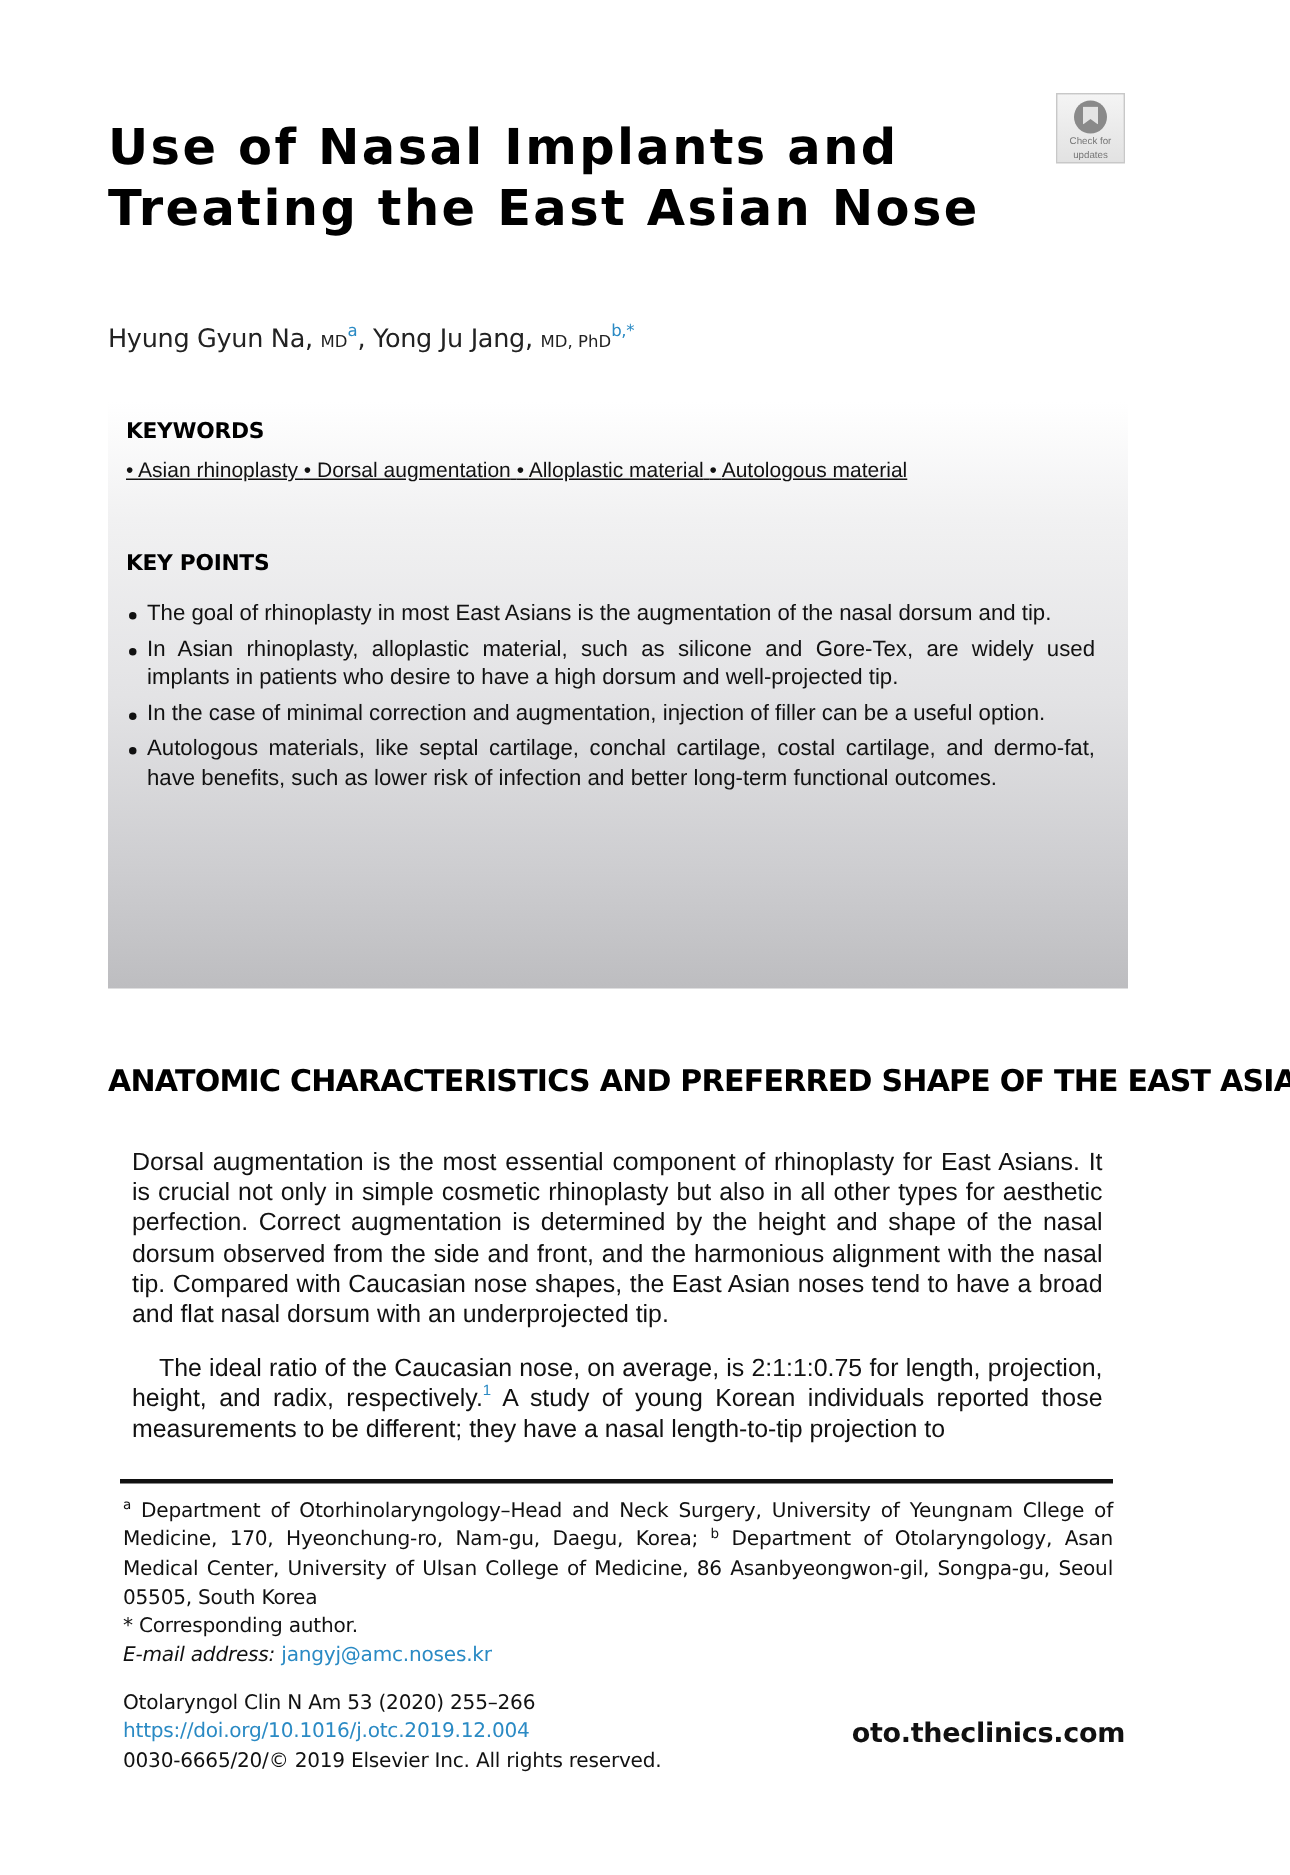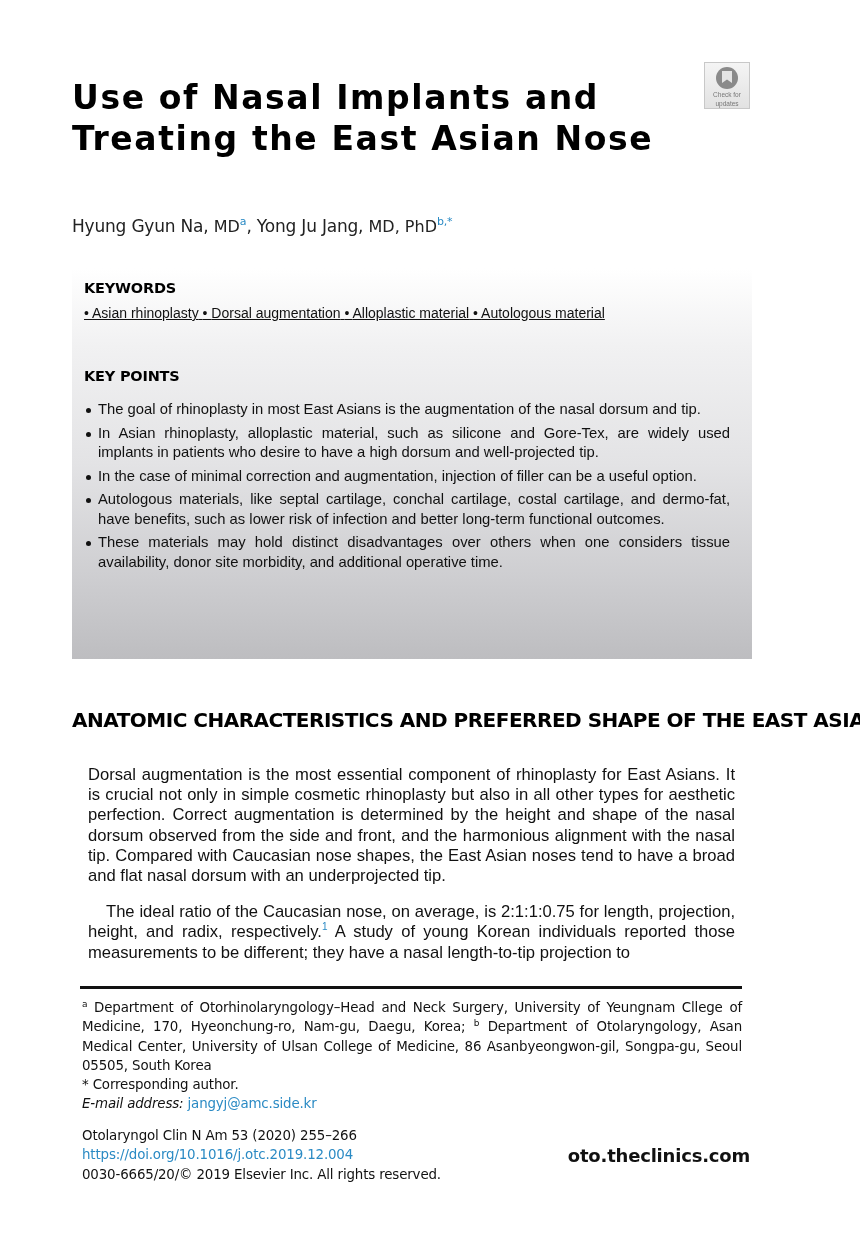--- a/index.html
+++ b/index.html
@@ -32,21 +32,21 @@
       content: ""; position: absolute; left: 6px; top: 4px; width: 10px; height: 12px;
       background: #e4e4e4; clip-path: polygon(0 0, 100% 0, 100% 100%, 50% 70%, 0 100%);
     }
     .cfu .txt { display: block; font-size: 6.5px; line-height: 7px; color: #777; margin-top: 2px; }
 
     
     .authors {
       position: absolute; left: 72px; top: 216px; font-size: 17px; color: #222;
       font-family: "DejaVu Sans", sans-serif; white-space: nowrap; letter-spacing: -0.2px;
     }
-    .authors .deg { font-size: 16px; letter-spacing: 0; }
+    .authors .deg { font-size: 11px; letter-spacing: 0; }
     .authors sup { color: #2a8ac4; font-size: 11px; vertical-align: 7px; line-height: 0; }
 
     
     .box {
       position: absolute; left: 72px; top: 268px; width: 680px; height: 391px;
       background: linear-gradient(to bottom, #ffffff 0%, #f1f1f2 20%, #e3e3e5 50%, #cdcdd0 80%, #bdbdc0 100%);
     }
     .box h3 {
       position: absolute; left: 12px; margin: 0;
       font-family: "DejaVu Sans", sans-serif; font-weight: bold; font-size: 14.5px; color: #000;
@@ -141,37 +141,36 @@
       <span> • </span><span>Alloplastic material</span>
       <span> • </span><span>Autologous material</span>
     </div>
 
     <h3 class="kp-heading">KEY POINTS</h3>
     <ul class="kp-list">
       <li>The goal of rhinoplasty in most East Asians is the augmentation of the nasal dorsum and tip.</li>
       <li>In Asian rhinoplasty, alloplastic material, such as silicone and Gore-Tex, are widely used implants in patients who desire to have a high dorsum and well-projected tip.</li>
       <li>In the case of minimal correction and augmentation, injection of filler can be a useful option.</li>
       <li>Autologous materials, like septal cartilage, conchal cartilage, costal cartilage, and dermo-fat, have benefits, such as lower risk of infection and better long-term functional outcomes.</li>
-      <li>These materials may hold distinct disadvantages over others when one considers tissue availability, donor site morbidity, and additional operative time.</li>
     </ul>
   </div>
 
   <h2 class="sec-heading">ANATOMIC CHARACTERISTICS AND PREFERRED SHAPE OF THE EAST ASIAN NOSE</h2>
 
   <div class="body-text">
     <p>Dorsal augmentation is the most essential component of rhinoplasty for East Asians. It is crucial not only in simple cosmetic rhinoplasty but also in all other types for aesthetic perfection. Correct augmentation is determined by the height and shape of the nasal dorsum observed from the side and front, and the harmonious alignment with the nasal tip. Compared with Caucasian nose shapes, the East Asian noses tend to have a broad and flat nasal dorsum with an underprojected tip.</p>
     <p class="indent"><span>The ideal ratio of the Caucasian nose, on average, is 2:1:1:0.75 for length, projection, height, and radix, respectively.</span><sup>1</sup><span> A study of young Korean individuals reported those measurements to be different; they have a nasal length-to-tip projection to</span></p>
   </div>
 
   <div class="rule"></div>
 
   <div class="affil">
     <p><sup>a</sup><span> Department of Otorhinolaryngology–Head and Neck Surgery, University of Yeungnam Cllege of Medicine, 170, Hyeonchung-ro, Nam-gu, Daegu, Korea; </span><sup>b</sup><span> Department of Otolaryngology, Asan Medical Center, University of Ulsan College of Medicine, 86 Asanbyeongwon-gil, Songpa-gu, Seoul 05505, South Korea</span></p>
     <p>* Corresponding author.</p>
-    <p><span class="em">E-mail address:</span> <a class="link">jangyj@amc.side.kr</a></p>
+    <p><span class="em">E-mail address:</span> <a class="link">jangyj@amc.noses.kr</a></p>
   </div>
 
   <div class="cite">
     <div>Otolaryngol Clin N Am 53 (2020) 255–266</div>
     <div><a class="link">https://doi.org/10.1016/j.otc.2019.12.004</a></div>
     <div>0030-6665/20/© 2019 Elsevier Inc. All rights reserved.</div>
   </div>
 
   <div class="site">oto.theclinics.com</div>
 </div>

